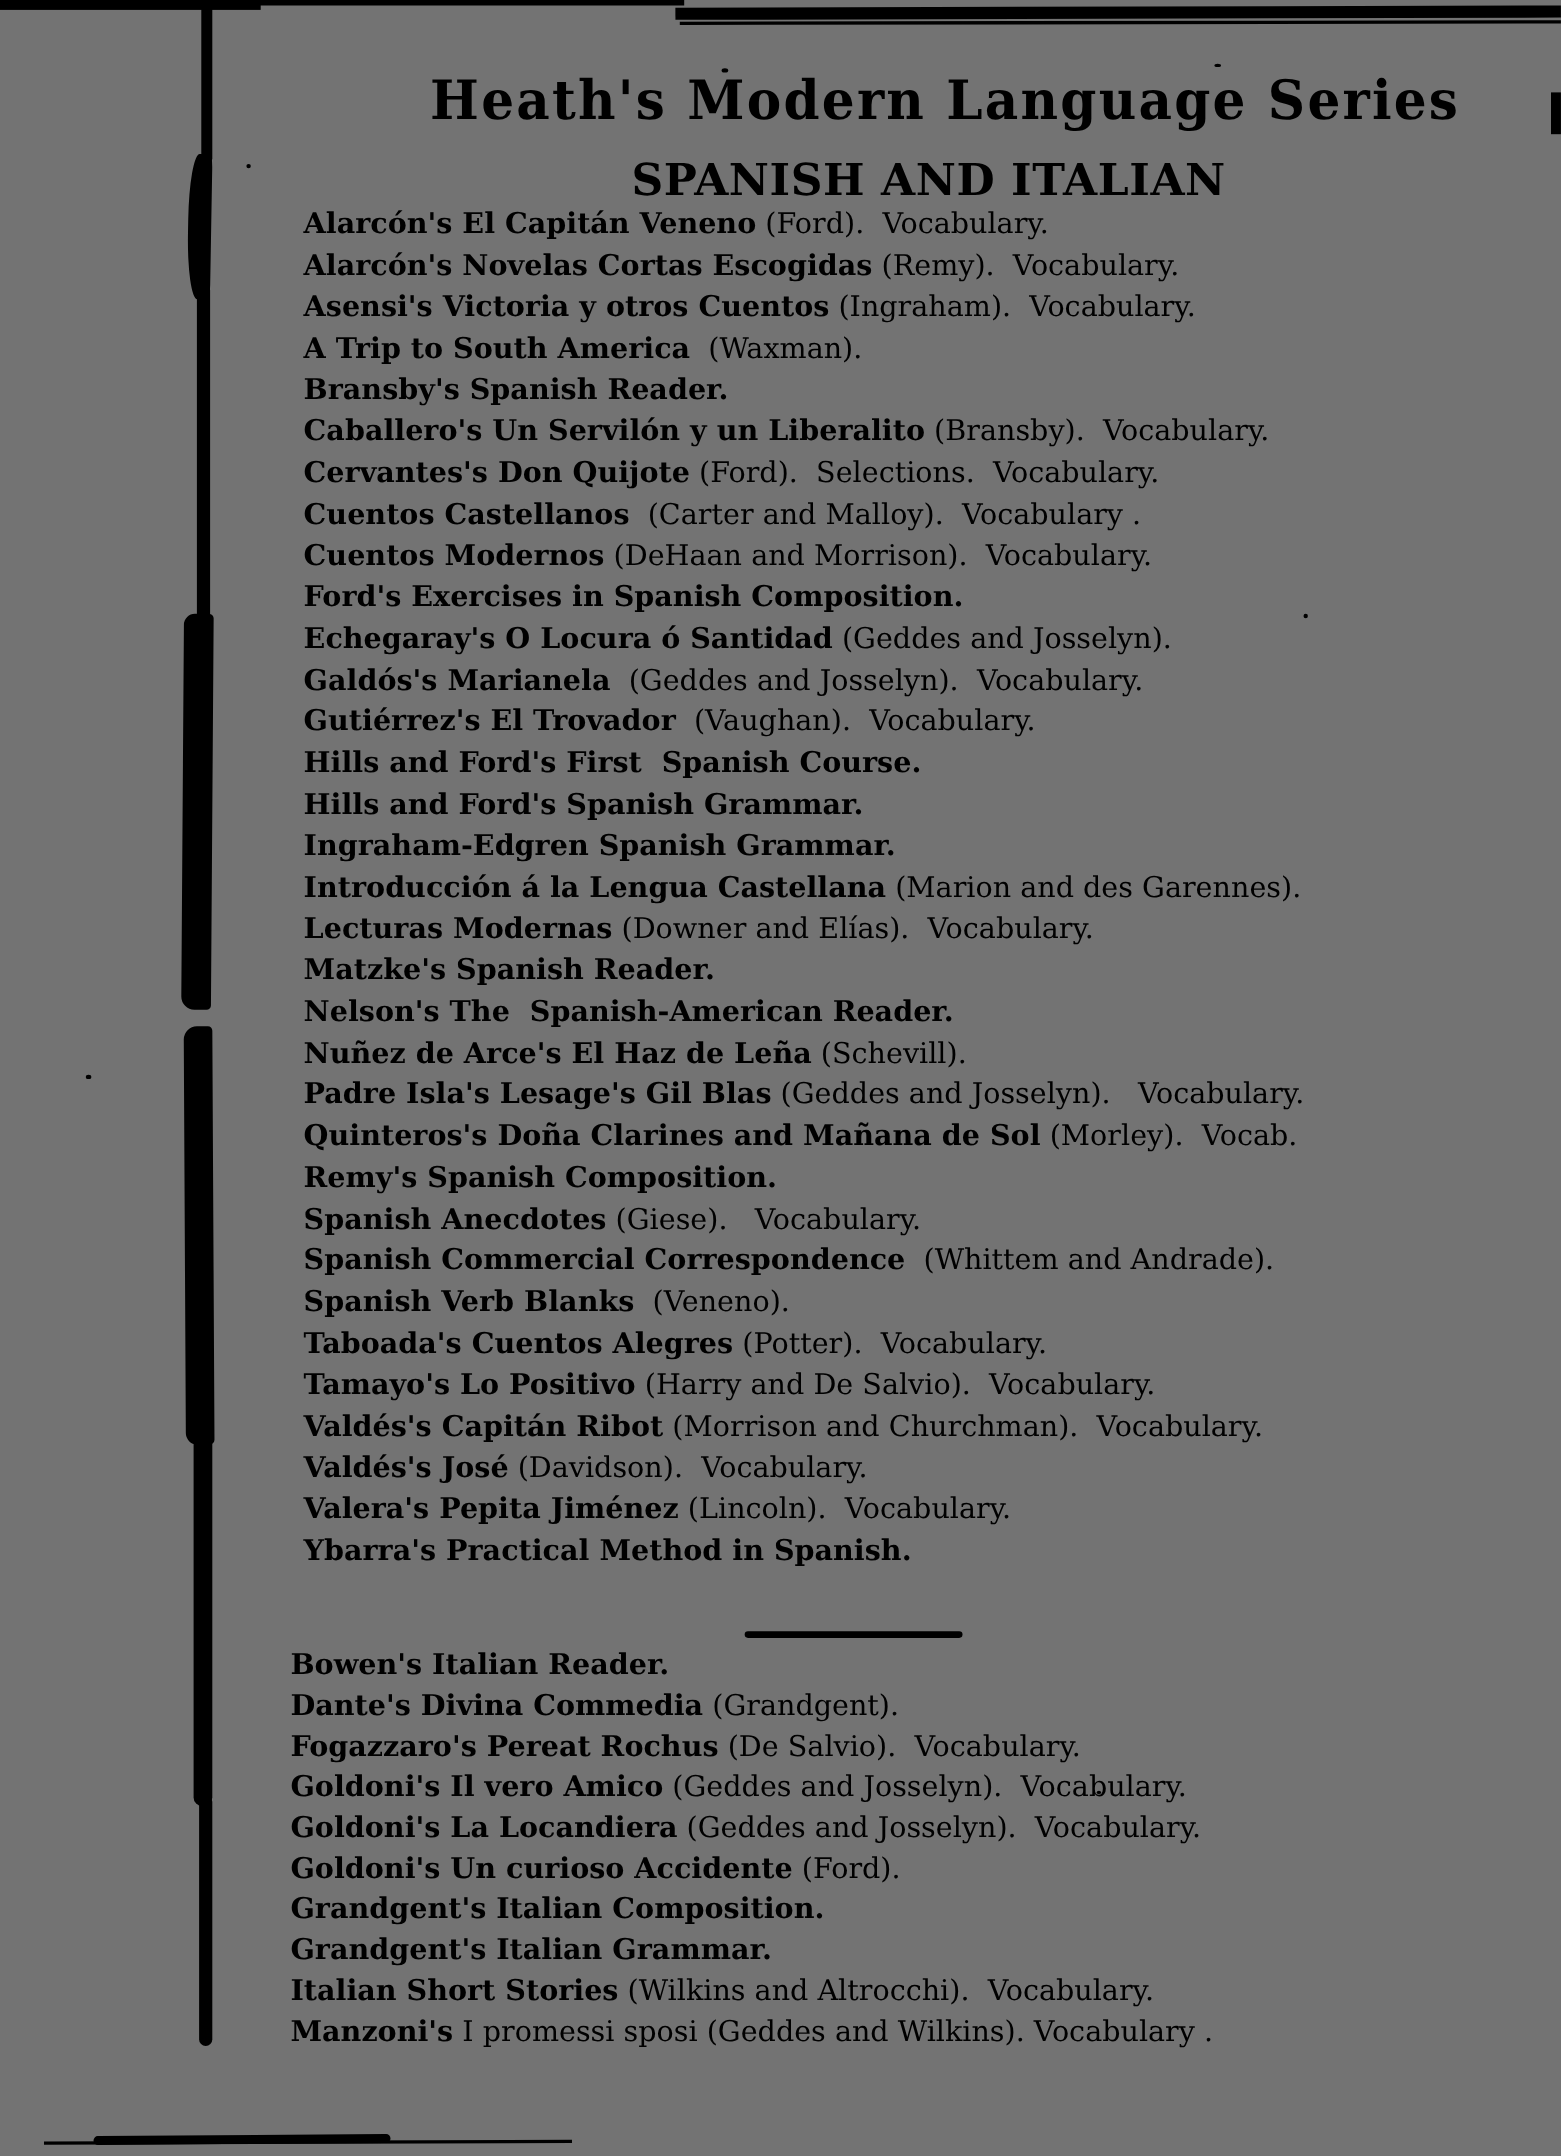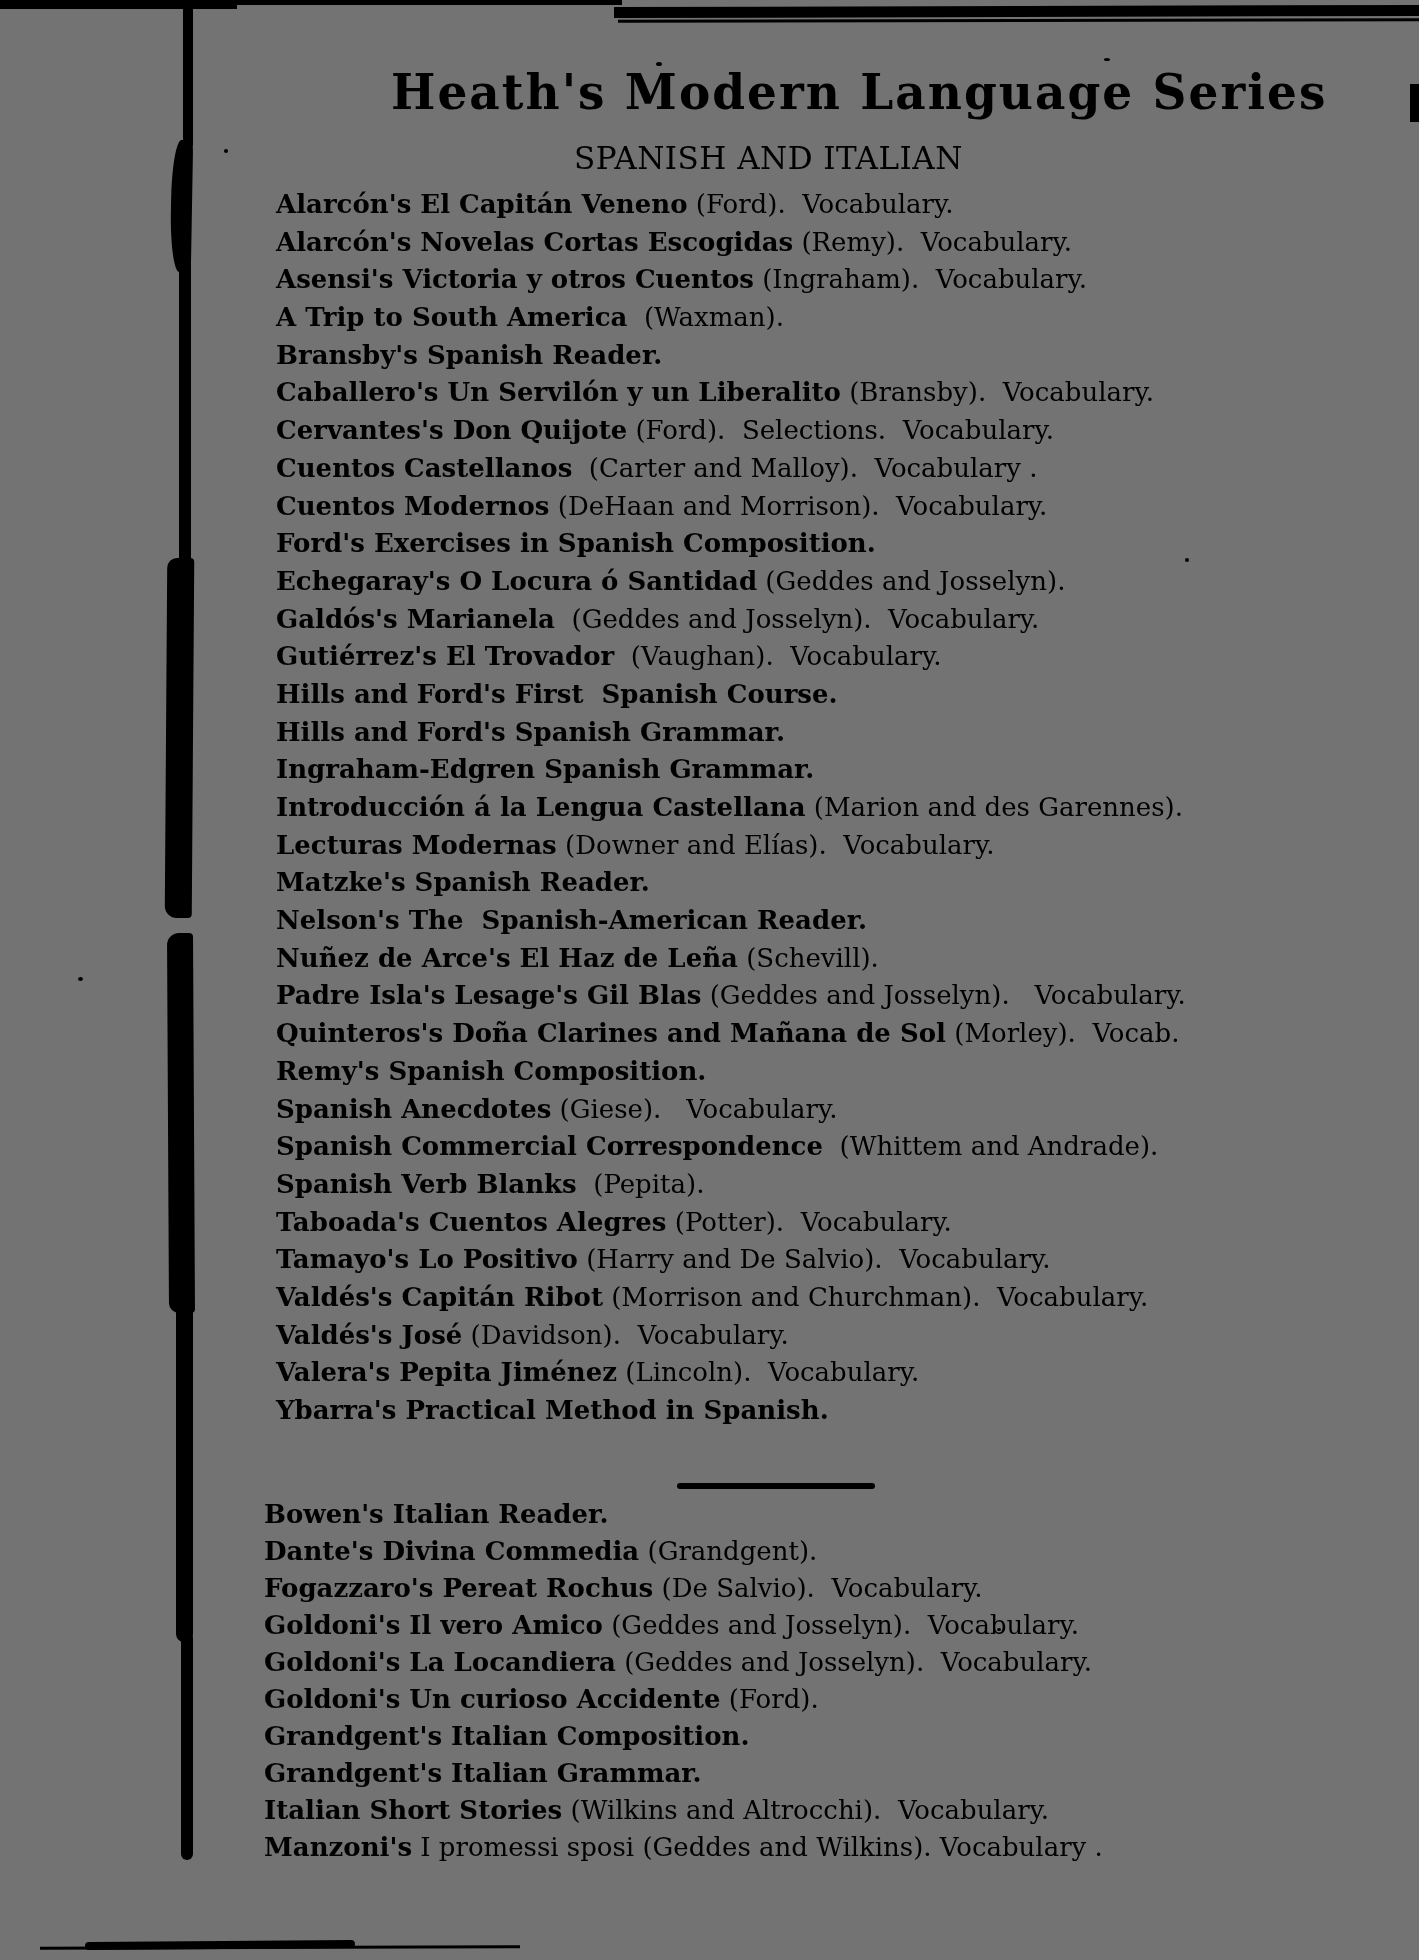--- a/index.html
+++ b/index.html
@@ -12,21 +12,21 @@
   #page{position:relative;width:1419px;height:1960px;background:#737373;overflow:hidden;padding-left:23px;}
 
   
   #series-title{
     position:absolute;left:391px;top:64px;
     font-size:47px;font-weight:bold;letter-spacing:2px;white-space:nowrap;
     transform:scaleY(1.05);
   }
   #section-title{
     position:absolute;left:574px;top:140px;
-    font-size:31px;font-weight:normal;letter-spacing:0.5px;white-space:nowrap;
+    font-size:40px;font-weight:bold;letter-spacing:0.5px;white-space:nowrap;
   }
 
   
   #spanish-list{position:absolute;left:276px;top:186px;}
   #italian-list{position:absolute;left:264px;top:1496px;}
   .book-row{height:37.7px;line-height:37.7px;font-size:26px;white-space:pre;}
   #italian-list .book-row{height:37px;line-height:37px;}
   .book-row .b{font-weight:bold;}
   .book-row .r{font-weight:normal;}
 
@@ -104,21 +104,21 @@
       <div class="book-row"><span class="b">Introducción á la Lengua Castellana</span><span class="r"> (Marion and des Garennes).</span></div>
       <div class="book-row"><span class="b">Lecturas Modernas</span><span class="r"> (Downer and Elías).  Vocabulary.</span></div>
       <div class="book-row"><span class="b">Matzke's Spanish Reader.</span><span class="r"></span></div>
       <div class="book-row"><span class="b">Nelson's The  Spanish-American Reader.</span><span class="r"></span></div>
       <div class="book-row"><span class="b">Nuñez de Arce's El Haz de Leña</span><span class="r"> (Schevill).</span></div>
       <div class="book-row"><span class="b">Padre Isla's Lesage's Gil Blas</span><span class="r"> (Geddes and Josselyn).   Vocabulary.</span></div>
       <div class="book-row"><span class="b">Quinteros's Doña Clarines and Mañana de Sol</span><span class="r"> (Morley).  Vocab.</span></div>
       <div class="book-row"><span class="b">Remy's Spanish Composition.</span><span class="r"></span></div>
       <div class="book-row"><span class="b">Spanish Anecdotes</span><span class="r"> (Giese).   Vocabulary.</span></div>
       <div class="book-row"><span class="b">Spanish Commercial Correspondence</span><span class="r">  (Whittem and Andrade).</span></div>
-      <div class="book-row"><span class="b">Spanish Verb Blanks</span><span class="r">  (Pepita).</span></div>
+      <div class="book-row"><span class="b">Spanish Verb Blanks</span><span class="r">  (Veneno).</span></div>
       <div class="book-row"><span class="b">Taboada's Cuentos Alegres</span><span class="r"> (Potter).  Vocabulary.</span></div>
       <div class="book-row"><span class="b">Tamayo's Lo Positivo</span><span class="r"> (Harry and De Salvio).  Vocabulary.</span></div>
       <div class="book-row"><span class="b">Valdés's Capitán Ribot</span><span class="r"> (Morrison and Churchman).  Vocabulary.</span></div>
       <div class="book-row"><span class="b">Valdés's José</span><span class="r"> (Davidson).  Vocabulary.</span></div>
       <div class="book-row"><span class="b">Valera's Pepita Jiménez</span><span class="r"> (Lincoln).  Vocabulary.</span></div>
       <div class="book-row"><span class="b">Ybarra's Practical Method in Spanish.</span><span class="r"></span></div>
     </div>
 
   <div id="divider"></div>
 

